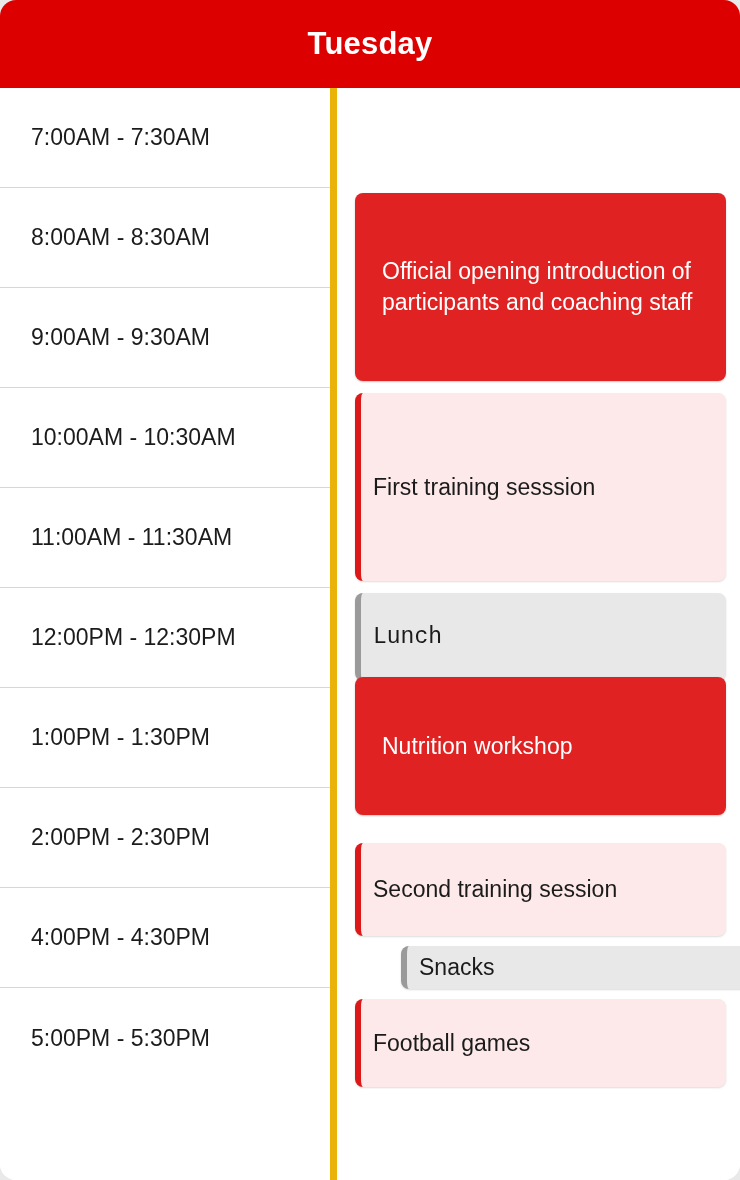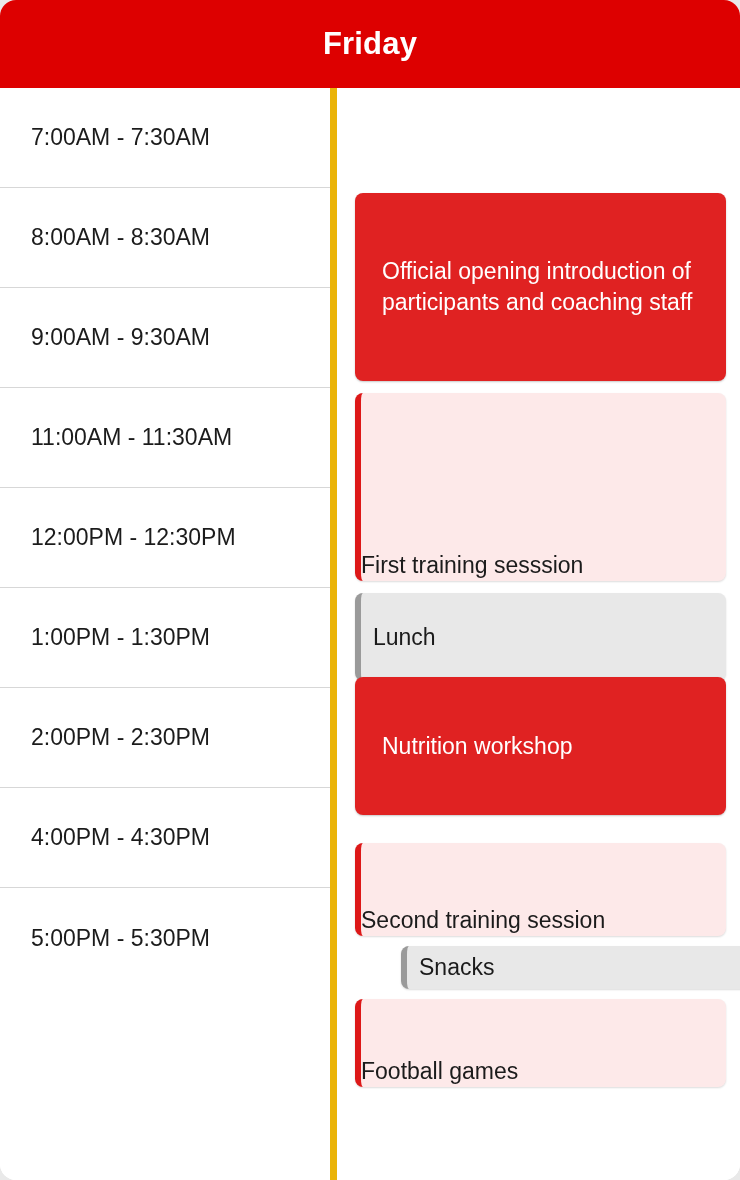--- a/index.html
+++ b/index.html
@@ -108,54 +108,56 @@
 
   .event-block.solid {
     background: #e02222;
     box-shadow: 0 1px 2px rgba(0,0,0,0.22);
   }
   .event-block.solid .event-label { color: #ffffff; }
 
   .event-block.tint {
     background: #fde9e9;
     border-left: 6px solid #dd1818;
-    padding-left: 0;
+    padding-left: 12px;
     box-shadow: 0 1px 2px rgba(0,0,0,0.14);
-    align-items: flex-end;
   }
   .event-block.tint .event-label { color: #1b1b1b; }
 
   .event-block.neutral {
     background: #e8e8e8;
     border-left: 6px solid #9a9a9a;
     padding-left: 12px;
     box-shadow: 0 1px 2px rgba(0,0,0,0.14);
   }
   .event-block.neutral .event-label { color: #1b1b1b; }
 </style>
 </head>
 <body>
 
 <div id="schedule-card">
 
   <div id="day-header">
-    <div id="day-header-title">Friday</div>
+    <div id="day-header-title">Tuesday</div>
   </div>
 
   <div id="schedule-body">
 
     <div id="time-column">
         <div class="time-row">
           <span class="time-row-label">7:00AM - 7:30AM</span>
         </div>
         <div class="time-row">
           <span class="time-row-label">8:00AM - 8:30AM</span>
         </div>
         <div class="time-row">
           <span class="time-row-label">9:00AM - 9:30AM</span>
+        </div>
+        <div class="time-row">
+          <span class="time-row-label">10:00AM - 10:30AM</span>
         </div>
         <div class="time-row">
           <span class="time-row-label">11:00AM - 11:30AM</span>
         </div>
         <div class="time-row">
           <span class="time-row-label">12:00PM - 12:30PM</span>
         </div>
         <div class="time-row">
           <span class="time-row-label">1:00PM - 1:30PM</span>
         </div>
@@ -170,21 +172,21 @@
         </div>
       </div>
 
     <div id="event-column">
         <div class="event-block solid" style="top: 105px; height: 188px;">
           <div class="event-label">Official opening introduction of participants and coaching staff</div>
         </div>
         <div class="event-block tint" style="top: 305px; height: 188px;">
           <div class="event-label">First training sesssion</div>
         </div>
-        <div class="event-block neutral" style="top: 505px; height: 88px;">
+        <div class="event-block neutral" style="top: 505px; height: 88px; font-family: Liberation Mono, monospace;">
           <div class="event-label">Lunch</div>
         </div>
         <div class="event-block solid" style="top: 589px; height: 138px;">
           <div class="event-label">Nutrition workshop</div>
         </div>
         <div class="event-block tint" style="top: 755px; height: 93px;">
           <div class="event-label">Second training session</div>
         </div>
         <div class="event-block neutral" style="top: 858px; height: 43px; margin-left: 46px;">
           <div class="event-label">Snacks</div>

